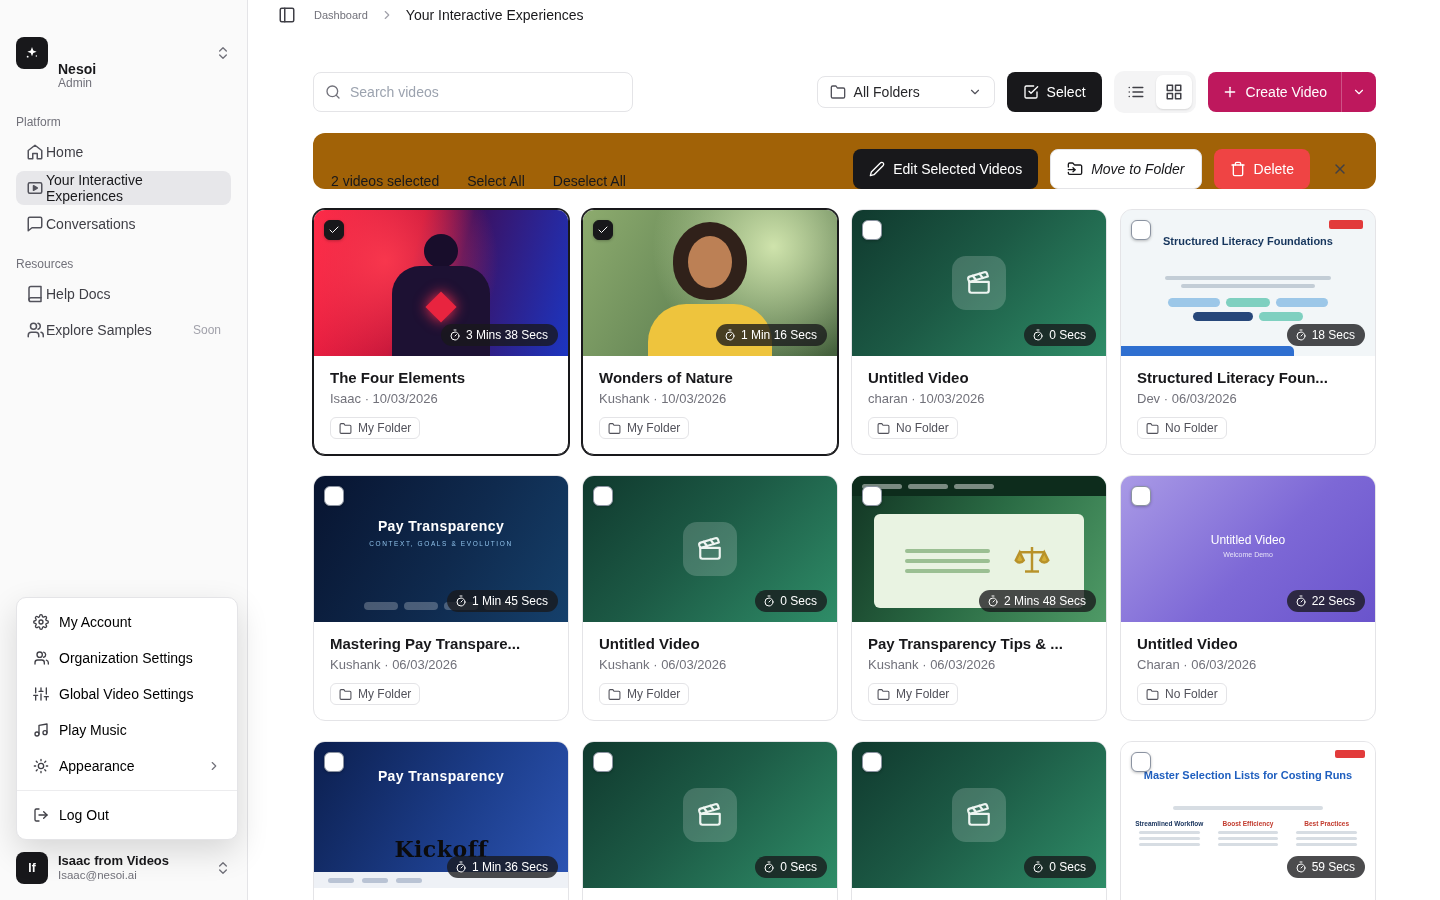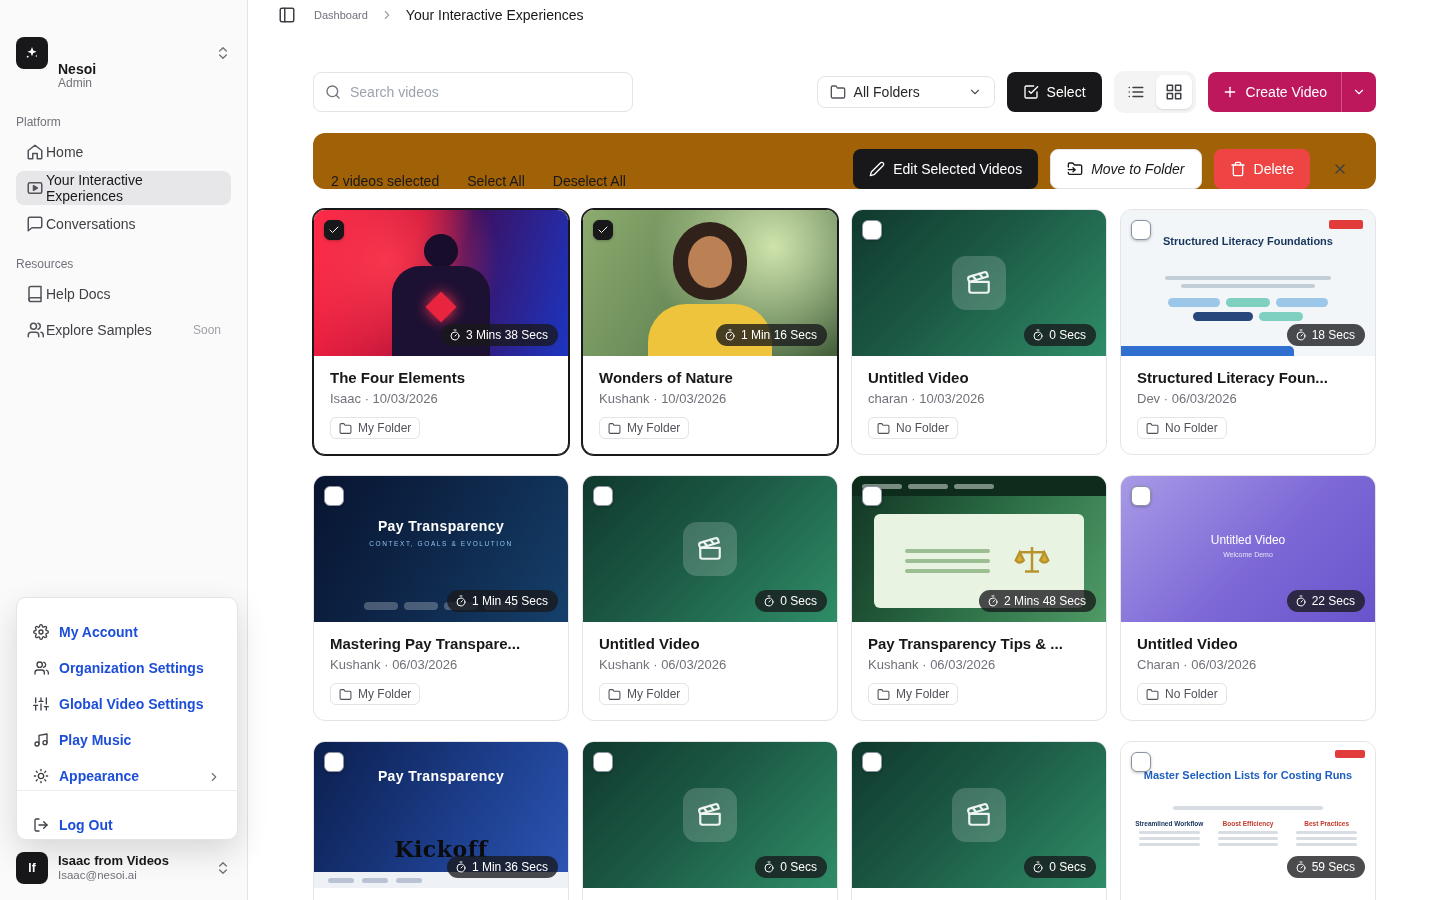--- a/index.html
+++ b/index.html
@@ -34,22 +34,22 @@
   .avatar { width:32px; height:32px; border-radius:8px; background:#18181b; color:#fff;
     font-size:12px; font-weight:700; display:flex; align-items:center; justify-content:center; }
   .user-meta { flex:1; line-height:1.2; min-width:0; }
   .user-name { font-size:13px; font-weight:600; white-space:nowrap; overflow:hidden; text-overflow:ellipsis;}
   .user-email { font-size:11.5px; color:#71717a; white-space:nowrap; overflow:hidden; text-overflow:ellipsis;}
 
   
   .menu-popup { position:absolute; left:16px; bottom:60px; width:222px; background:#fff;
     border:1px solid #e4e4e7; border-radius:10px; box-shadow:0 12px 32px rgba(0,0,0,.14);
     padding:6px; z-index:60; }
-  .menu-item { display:flex; align-items:flex-end; gap:10px; height:36px; padding:0 10px;
-    border-radius:6px; font-size:14px; color:#1d4ed8;font-weight:bold; }
+  .menu-item { display:flex; align-items:center; gap:10px; height:36px; padding:0 10px;
+    border-radius:6px; font-size:14px; color:#000000; }
   .menu-item .icon { color:#3f3f46; }
   .menu-item .chev-r { margin-left:auto; width:14px; height:14px; color:#71717a; }
   .menu-sep { border-top:1px solid #ececee; margin:6px -6px; }
 
   
   .main { flex:1; display:flex; flex-direction:column; min-width:0; }
   .crumb-bar { height:56px; display:flex; align-items:center; gap:12px; padding:0 24px; }
   .crumb-toggle { width:30px; height:30px; display:flex; align-items:center; justify-content:center;
     border-radius:6px; color:#3f3f46; }
   .crumb-parent { font-size:11px; color:#71717a; }

